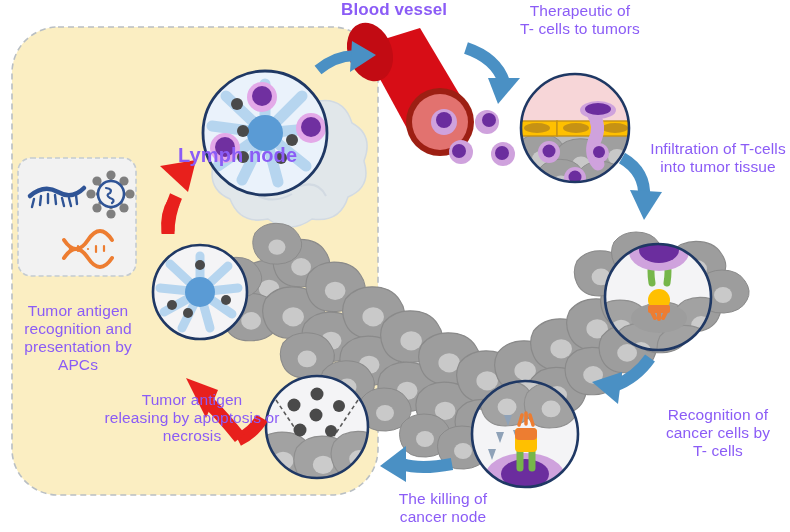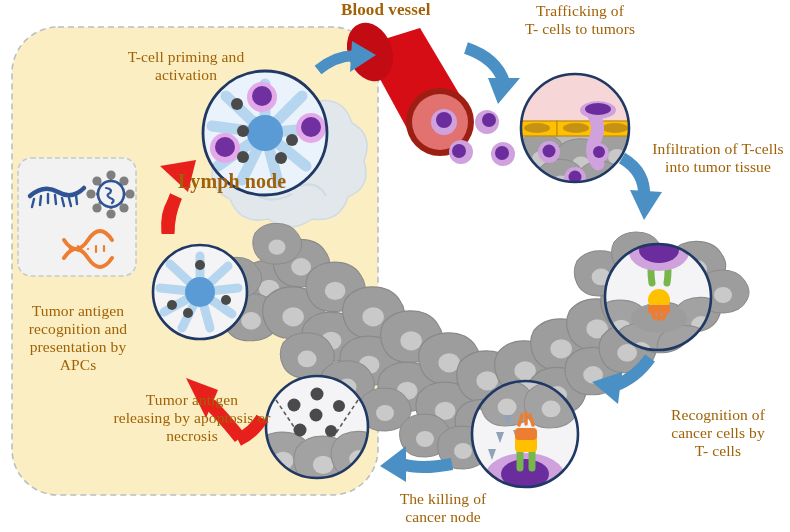--- a/index.html
+++ b/index.html
@@ -21,22 +21,22 @@
     background: #ffffff;
   }
   #diagram-svg {
     position: absolute;
     left: 0; top: 0;
     width: 790px;
     height: 532px;
   }
   .lbl {
     position: absolute;
-    color: #a16207;
-    font-family: Liberation Serif, serif;
+    color: #8b5cf6;
+    font-family: Liberation Sans, sans-serif;
     line-height: 1.16;
     white-space: pre-line;
     letter-spacing: 0.1px;
   }
   .lbl-plain { font-size: 15.5px; font-weight: 400; }
   .lbl-bold  { font-size: 17px;   font-weight: 700; }
   .lbl-big   { font-size: 20px;   font-weight: 700; }
   .ta-c { text-align: center; }
   .ta-l { text-align: left; }
 </style>
@@ -415,28 +415,26 @@
     </g>
 
     <g>
       <path d="M 168 232 q -2 -18 6 -30" fill="none" stroke="#e8201c" stroke-width="13" stroke-linecap="butt"></path>
       <polygon points="160,166 196,160 188,192" fill="#e8201c"></polygon>
       <path d="M 176 196 q -8 18 -8 38" fill="none" stroke="#e8201c" stroke-width="13" stroke-linecap="butt"></path>
     </g>
   </svg>
 
 
-  <div class="lbl lbl-plain ta-c" style="left:86px; top:48px; width:200px;">T-cell priming and
-activation</div>
-
-  <div class="lbl lbl-big ta-l" style="left:178px; top:170px; width:180px;">Lymph node</div>
+
+  <div class="lbl lbl-big ta-l" style="left:178px; top:144px; width:180px;">Lymph node</div>
 
   <div class="lbl lbl-bold ta-l" style="left:341px; top:0px; width:130px;">Blood vessel</div>
 
-  <div class="lbl lbl-plain ta-c" style="left:480px; top:2px; width:200px;">Trafficking of
+  <div class="lbl lbl-plain ta-c" style="left:480px; top:2px; width:200px;">Therapeutic of
 T- cells to tumors</div>
 
   <div class="lbl lbl-plain ta-c" style="left:644px; top:140px; width:148px;">Infiltration of T-cells
 into tumor tissue</div>
 
   <div class="lbl lbl-plain ta-c" style="left:648px; top:406px; width:140px;">Recognition of
 cancer cells by
 T- cells</div>
 
   <div class="lbl lbl-plain ta-c" style="left:368px; top:490px; width:150px;">The killing of

